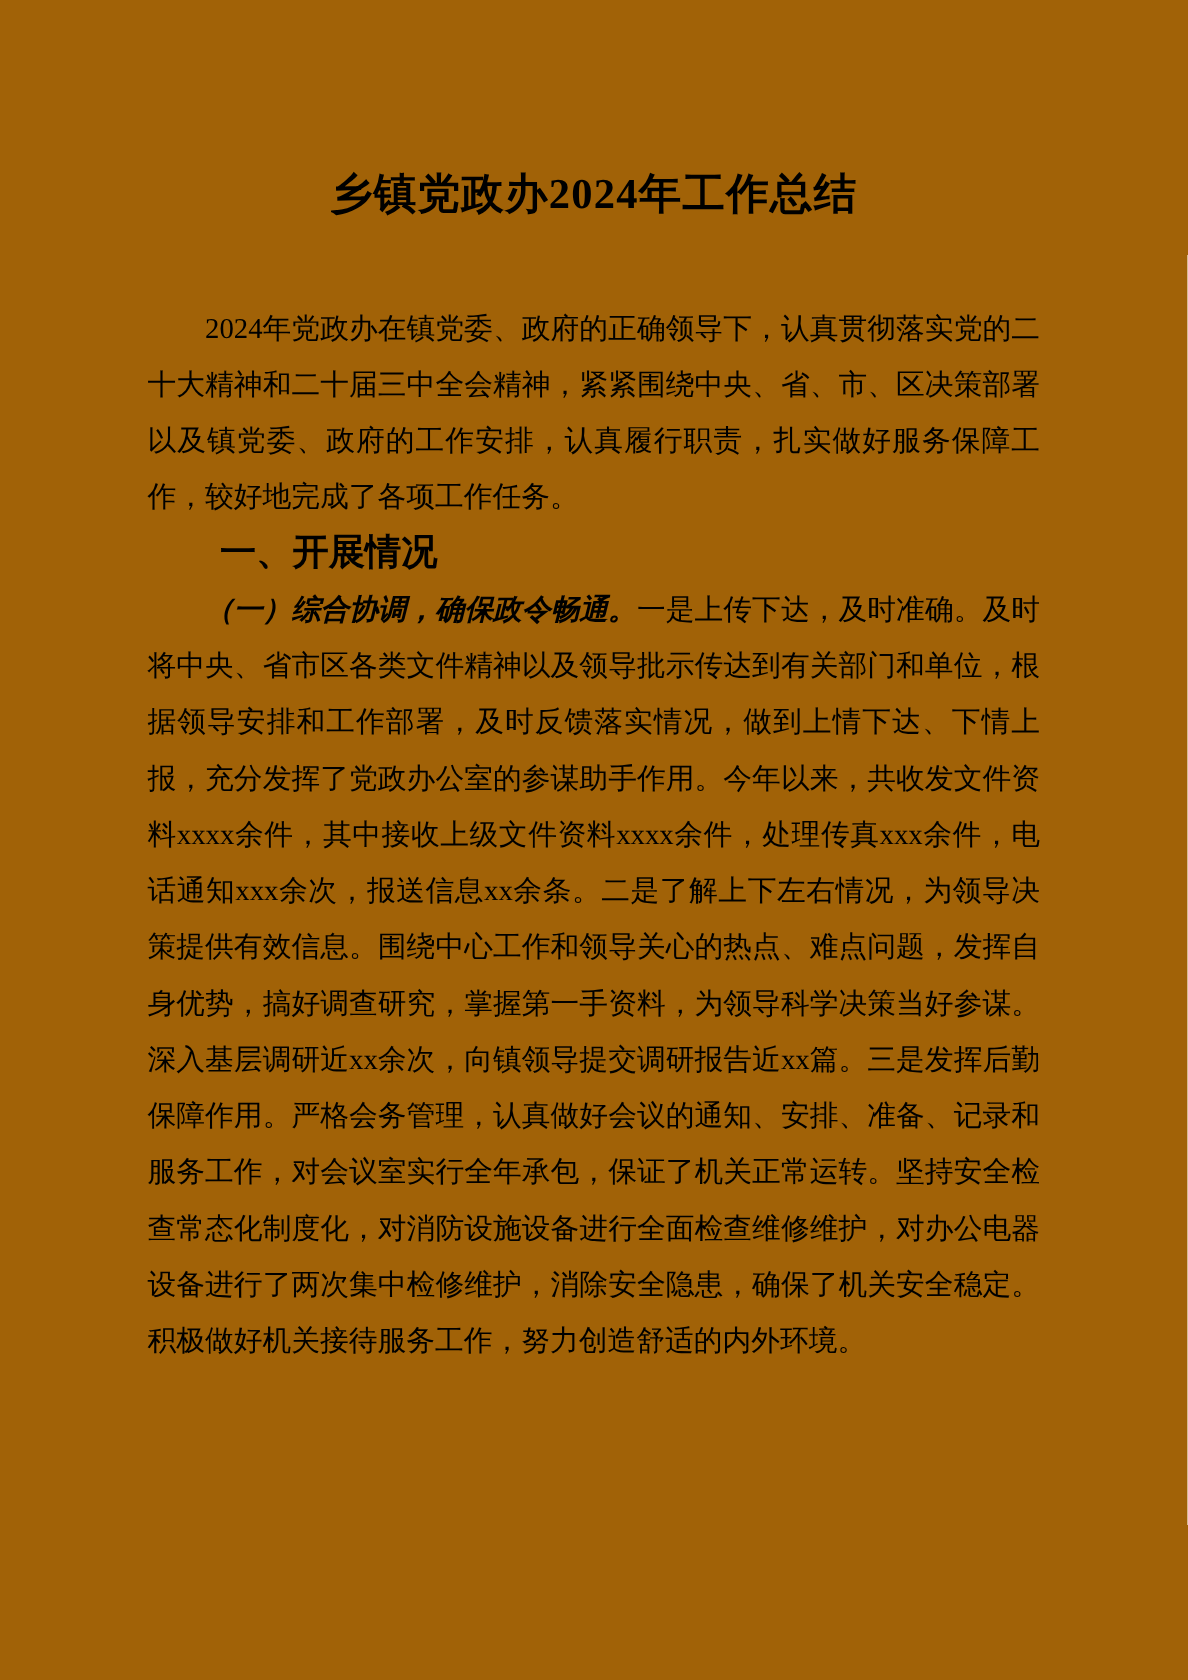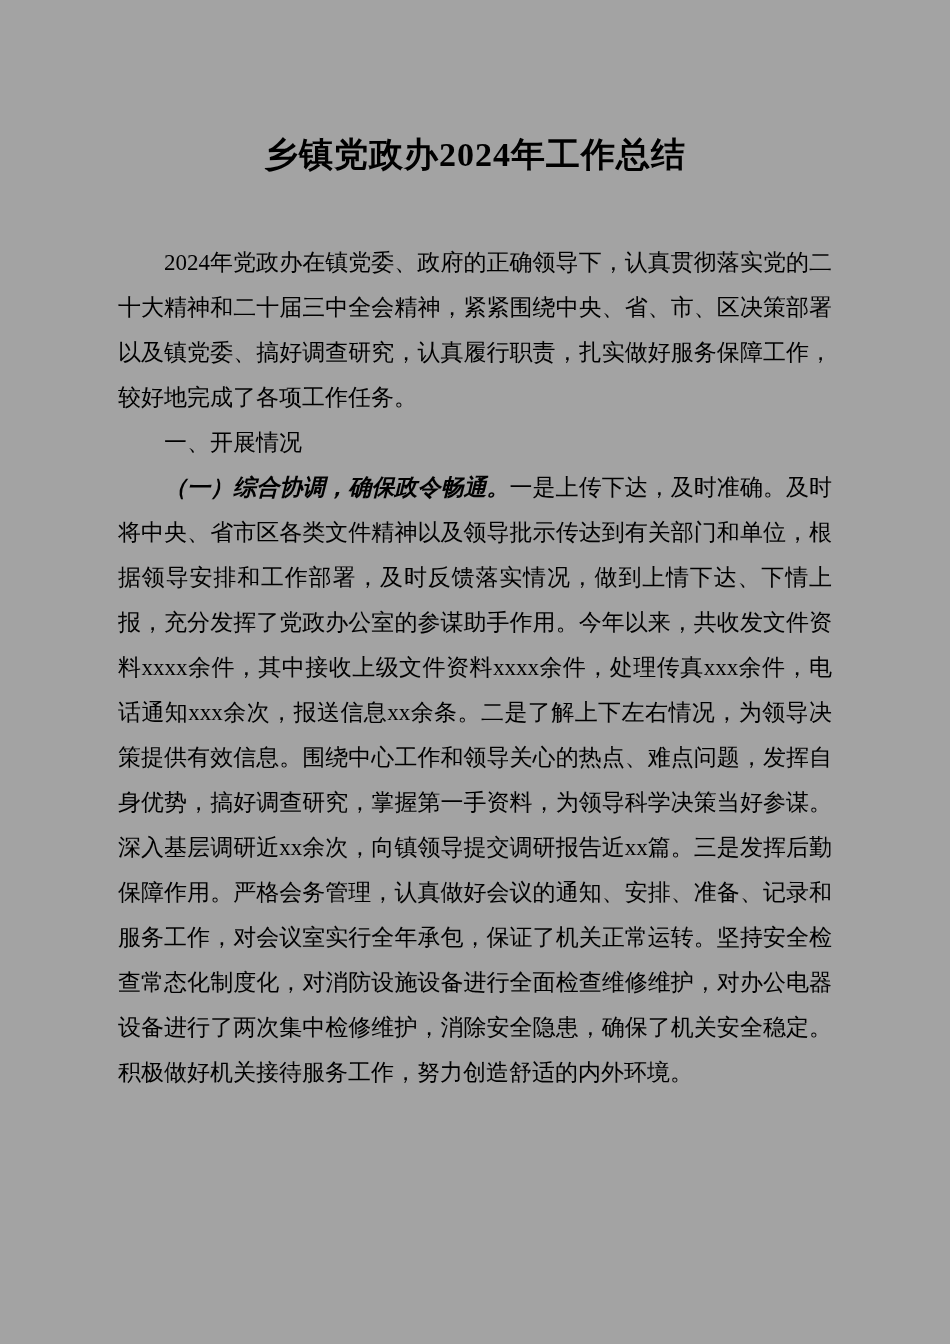--- a/index.html
+++ b/index.html
@@ -4,21 +4,21 @@
 <style>
   * { margin: 0; padding: 0; box-sizing: border-box; }
   html, body {
     background: #ffffff;
     width: 950px;
     font-family: "Liberation Serif", serif;
   }
   .page {
     width: 950px;
     height: 1344px;
-    background: #a3a3a3;
+    background: #a16207;
     padding: 132px 118px 0 118px;
     overflow: hidden;
   }
   .doc-title {
     font-family: "Liberation Serif", serif;
     font-size: 34px;
     font-weight: bold;
     color: #000000;
     text-align: center;
     letter-spacing: 1px;
@@ -26,38 +26,38 @@
   }
   .para {
     font-size: 23px;
     line-height: 45px;
     color: #000000;
     text-align: justify;
     text-indent: 2em;
     font-family: "Liberation Serif", serif;
   }
   .section-heading {
-    font-size: 23px;
+    font-size: 29px;
     line-height: 45px;
-    font-weight: normal;
+    font-weight: bold;
     color: #000000;
     text-indent: 2em;
     font-family: "Liberation Sans", sans-serif;
   }
   .para-lead {
     font-weight: bold;
     font-style: italic;
   }
 </style>
 </head>
 <body>
 
 <div class="page">
 
   <h1 class="doc-title">乡镇党政办2024年工作总结</h1>
 
-  <p class="para">2024年党政办在镇党委、政府的正确领导下，认真贯彻落实党的二十大精神和二十届三中全会精神，紧紧围绕中央、省、市、区决策部署以及镇党委、搞好调查研究，认真履行职责，扎实做好服务保障工作，较好地完成了各项工作任务。</p>
+  <p class="para">2024年党政办在镇党委、政府的正确领导下，认真贯彻落实党的二十大精神和二十届三中全会精神，紧紧围绕中央、省、市、区决策部署以及镇党委、政府的工作安排，认真履行职责，扎实做好服务保障工作，较好地完成了各项工作任务。</p>
 
   <h2 class="section-heading">一、开展情况</h2>
 
   <p class="para"><span class="para-lead">（一）综合协调，确保政令畅通。</span><span>一是上传下达，及时准确。及时将中央、省市区各类文件精神以及领导批示传达到有关部门和单位，根据领导安排和工作部署，及时反馈落实情况，做到上情下达、下情上报，充分发挥了党政办公室的参谋助手作用。今年以来，共收发文件资料xxxx余件，其中接收上级文件资料xxxx余件，处理传真xxx余件，电话通知xxx余次，报送信息xx余条。二是了解上下左右情况，为领导决策提供有效信息。围绕中心工作和领导关心的热点、难点问题，发挥自身优势，搞好调查研究，掌握第一手资料，为领导科学决策当好参谋。深入基层调研近xx余次，向镇领导提交调研报告近xx篇。三是发挥后勤保障作用。严格会务管理，认真做好会议的通知、安排、准备、记录和服务工作，对会议室实行全年承包，保证了机关正常运转。坚持安全检查常态化制度化，对消防设施设备进行全面检查维修维护，对办公电器设备进行了两次集中检修维护，消除安全隐患，确保了机关安全稳定。积极做好机关接待服务工作，努力创造舒适的内外环境。</span></p>
 
 </div>
 
 </body></html>

